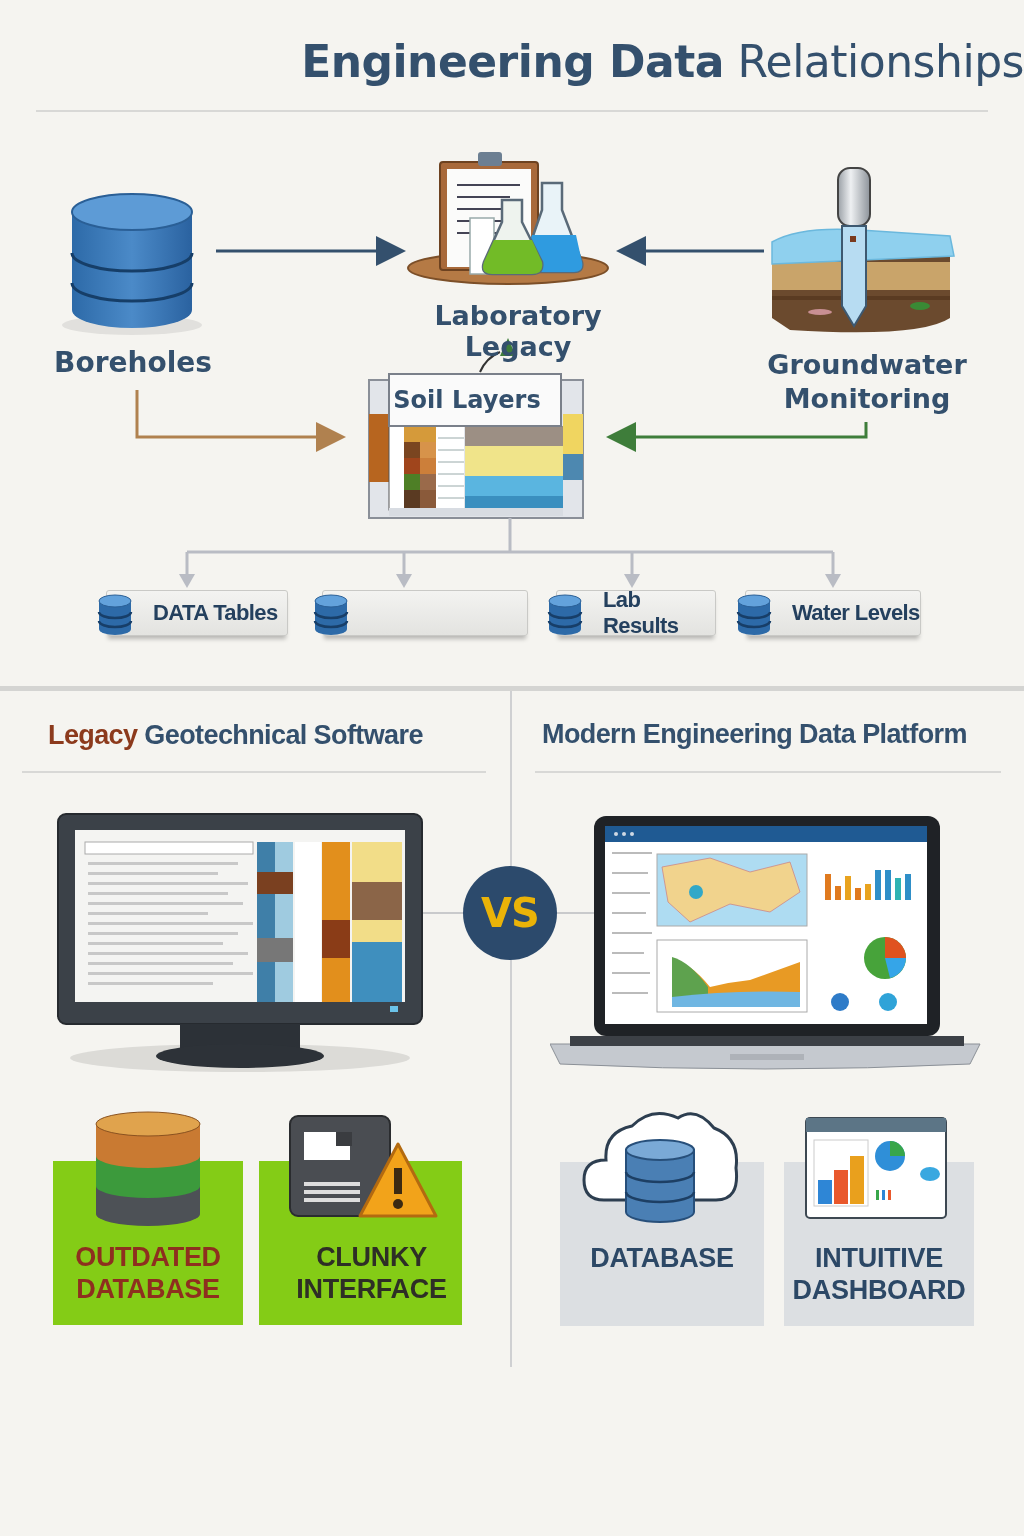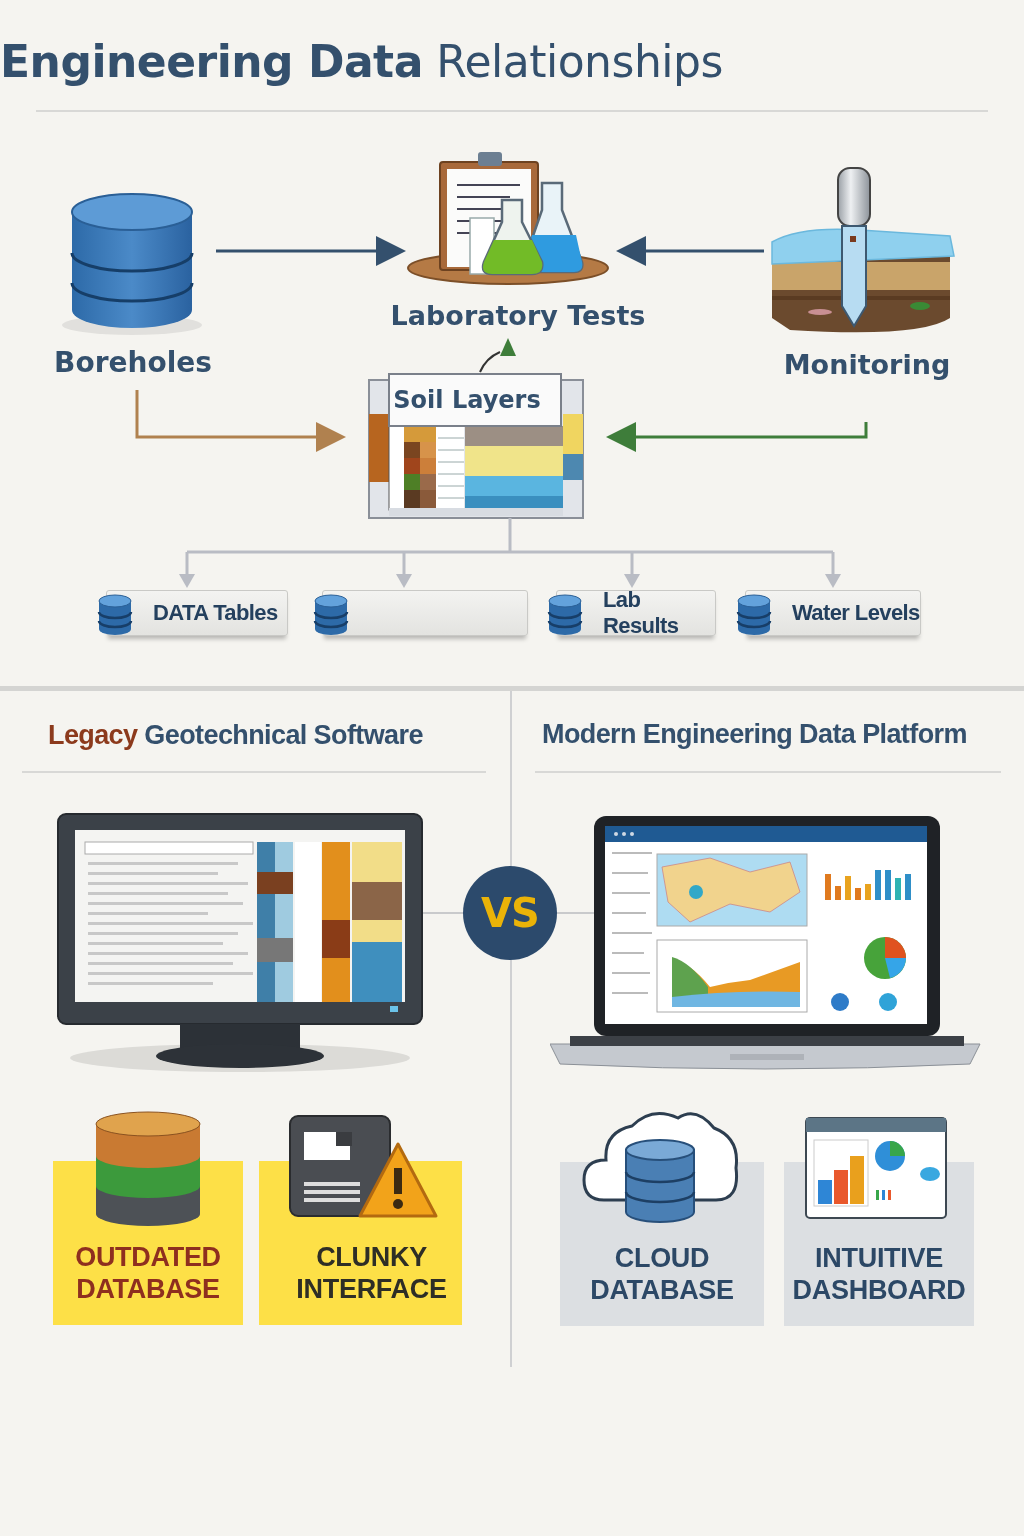--- a/index.html
+++ b/index.html
@@ -1,37 +1,37 @@
 <!DOCTYPE html>
 <html><head>
 <meta charset="utf-8">
 <style>
   * { box-sizing: border-box; margin: 0; padding: 0; }
   html, body { width: 1024px; height: 1536px; background: #f5f4f0; overflow: hidden; }
   body { position: relative; font-family: "DejaVu Sans", "Liberation Sans", sans-serif; color: #2f4a66; }
   .abs { position: absolute; }
 
   
-  .title { left: 0; top: 36px; width: 1024px; text-align: left; font-size: 44px; color: #34506d; letter-spacing: -0.5px; }
+  .title { left: 0; top: 36px; width: 1024px; text-align: right; font-size: 44px; color: #34506d; letter-spacing: -0.5px; }
   .title .bold { font-weight: bold; }
   .title .light { font-weight: normal; }
   .hr { height: 2px; background: #d8d8d6; }
 
   .label { font-weight: bold; color: #34506d; text-align: center; }
 
   
   .db-btn { position: absolute; top: 590px; height: 46px; background: linear-gradient(#f3f3f1,#e3e3e0); border: 1px solid #c9c9c6; border-radius: 3px; box-shadow: 0 5px 4px -2px rgba(0,0,0,0.25); display: flex; align-items: center; padding-left: 46px; font-size: 22px; font-weight: bold; color: #24405e; font-family: "Liberation Sans", sans-serif; letter-spacing: -0.6px; }
   .db-btn .mini-db { position: absolute; left: -12px; top: 2px; }
 
   
   .sec-h { font-size: 27px; font-weight: bold; color: #34506d; font-family: "Liberation Sans", sans-serif; letter-spacing: -0.6px; }
   .sec-h .legacy { color: #8c3a1c; }
 
   
-  .card { position: absolute; background: #fde047; }
+  .card { position: absolute; background: #84cc16; }
   .card.modern { background: #dcdfe2; }
   .card-label { position: absolute; width: 100%; text-align: center; font-size: 27px; font-weight: bold; line-height: 32px; font-family: "Liberation Sans", sans-serif; letter-spacing: -0.3px; }
   .red { color: #8e2f1f; }
   .dark { color: #2e2e26; padding-left: 22px; }
   .navy { color: #2c4866; }
 
   .vs { left: 463px; top: 866px; width: 94px; height: 94px; border-radius: 50%; background: #2c4a6c; color: #eab308; font-size: 40px; font-weight: bold; display: flex; align-items: center; justify-content: center; letter-spacing: -1px; }
 </style>
 </head>
 <body>
@@ -162,22 +162,23 @@
   </g>
   <g fill="#b9bcc4">
     <path d="M179,574 L195,574 L187,588 Z"></path>
     <path d="M396,574 L412,574 L404,588 Z"></path>
     <path d="M624,574 L640,574 L632,588 Z"></path>
     <path d="M825,574 L841,574 L833,588 Z"></path>
   </g>
 </svg>
 
 <div class="abs label" style="left:30px; top:346px; width:206px; font-size:28px;">Boreholes</div>
-<div class="abs label" style="left:390px; top:300px; width:256px; font-size:27px;">Laboratory Tests</div>
+<div class="abs label" style="left:390px; top:300px; width:256px; font-size:27px;">Laboratory Legacy</div>
 <div class="abs label" style="left:760px; top:348px; width:214px; font-size:27px; line-height:34px;">
+  <div>Groundwater</div>
   <div>Monitoring</div>
 </div>
 <div class="abs label" style="left:389px; top:386px; width:156px; font-size:24px;">Soil Layers</div>
 
 <div class="db-btn" style="left:106px; width:182px;">
   <svg class="mini-db" width="40" height="44">
       <path d="M4,8 L4,36 A16,6 0 0 0 36,36 L36,8 Z" fill="#2d6aa8"></path>
       <path d="M4,19 A16,6 0 0 0 36,19 M4,28 A16,6 0 0 0 36,28" stroke="#173e68" stroke-width="2.5" fill="none"></path>
       <ellipse cx="20" cy="8" rx="16" ry="6" fill="#63a2dc" stroke="#2a5f96"></ellipse>
     </svg>
@@ -333,21 +334,20 @@
       <rect x="16" y="78" width="56" height="4"></rect>
       <rect x="16" y="86" width="56" height="4"></rect>
     </g>
   <path d="M110,32 L148,104 L72,104 Z" fill="#f2a31a" stroke="#b36a10" stroke-width="3" stroke-linejoin="round"></path>
   <rect x="106" y="56" width="8" height="26" fill="#3b2a12"></rect>
     <circle cx="110" cy="92" r="5" fill="#3b2a12"></circle>
 </svg>
 
 <div class="card modern" style="left:560px; top:1162px; width:204px; height:164px;">
   <div class="card-label navy" style="top:80px;">
-    <div>CLOUD</div>
       <div>DATABASE</div>
   </div>
 </div>
 <svg class="abs" style="left:582px; top:1104px;" width="160" height="124">
   <path d="M22,96 Q2,96 2,76 Q2,56 24,56 Q22,28 50,22 Q70,2 96,14 Q114,2 132,24 Q158,34 154,64 Q158,96 134,96 Z" fill="#fff" stroke="#2d3e50" stroke-width="3"></path>
   <path d="M44,46 L44,108 A34,10 0 0 0 112,108 L112,46 Z" fill="#4a7fb4" stroke="#274f7a" stroke-width="2"></path>
   <path d="M44,68 A34,10 0 0 0 112,68 M44,88 A34,10 0 0 0 112,88" stroke="#1d3f64" stroke-width="2.5" fill="none"></path>
   <ellipse cx="78" cy="46" rx="34" ry="10" fill="#7aa9d6" stroke="#274f7a" stroke-width="2"></ellipse>
 </svg>
 

